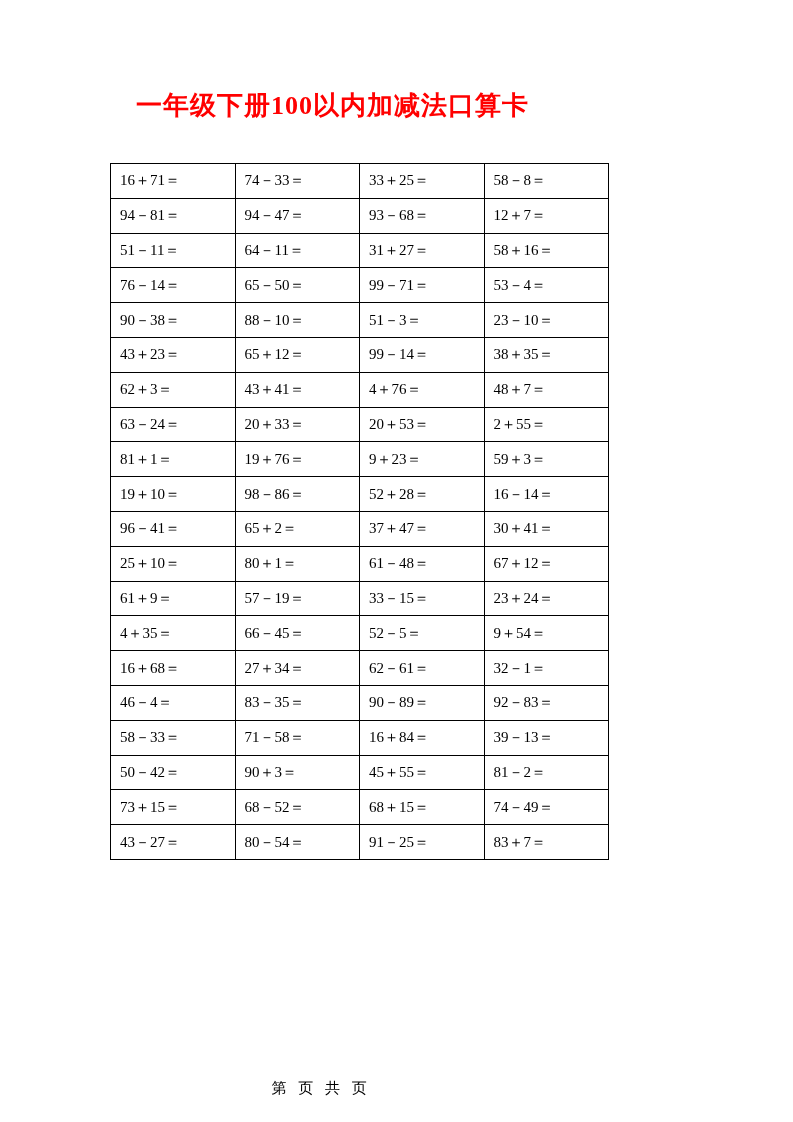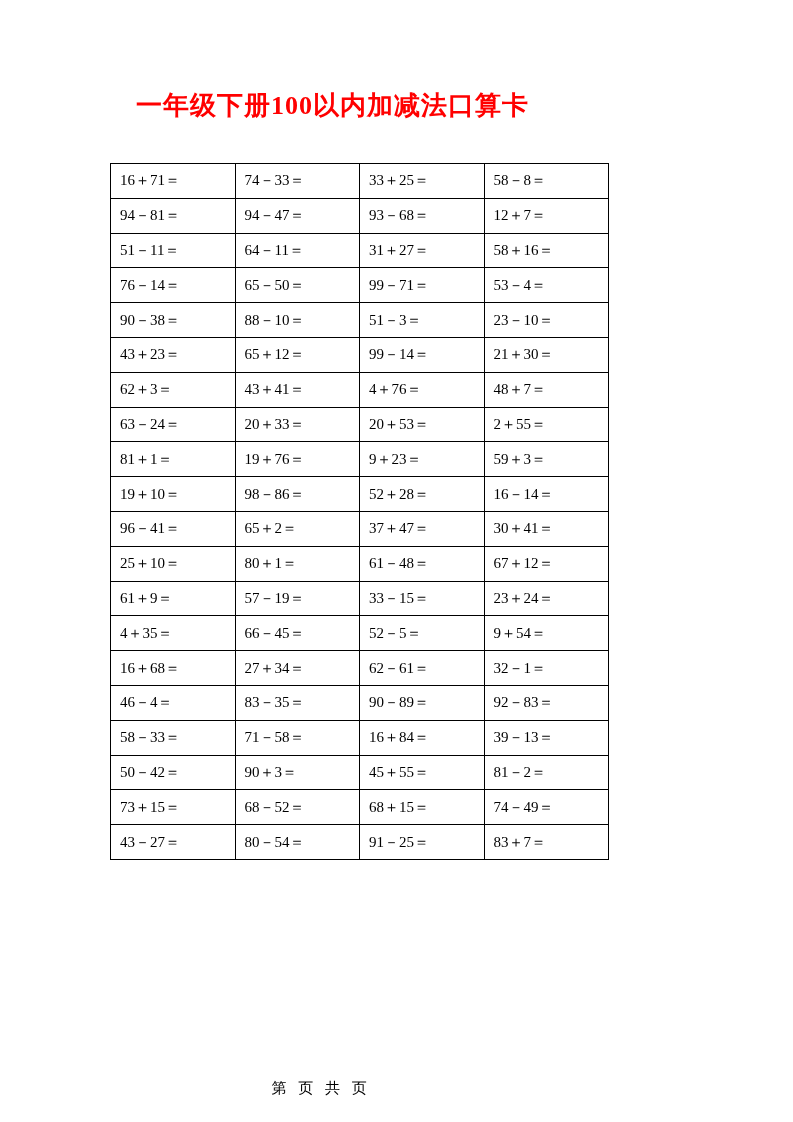--- a/index.html
+++ b/index.html
@@ -102,21 +102,21 @@
         <tr>
           <td>90－38＝</td>
           <td>88－10＝</td>
           <td>51－3＝</td>
           <td>23－10＝</td>
         </tr>
         <tr>
           <td>43＋23＝</td>
           <td>65＋12＝</td>
           <td>99－14＝</td>
-          <td>21＋30＝</td>
+          <td>38＋35＝</td>
         </tr>
         <tr>
           <td>62＋3＝</td>
           <td>43＋41＝</td>
           <td>4＋76＝</td>
           <td>48＋7＝</td>
         </tr>
         <tr>
           <td>63－24＝</td>
           <td>20＋33＝</td>

